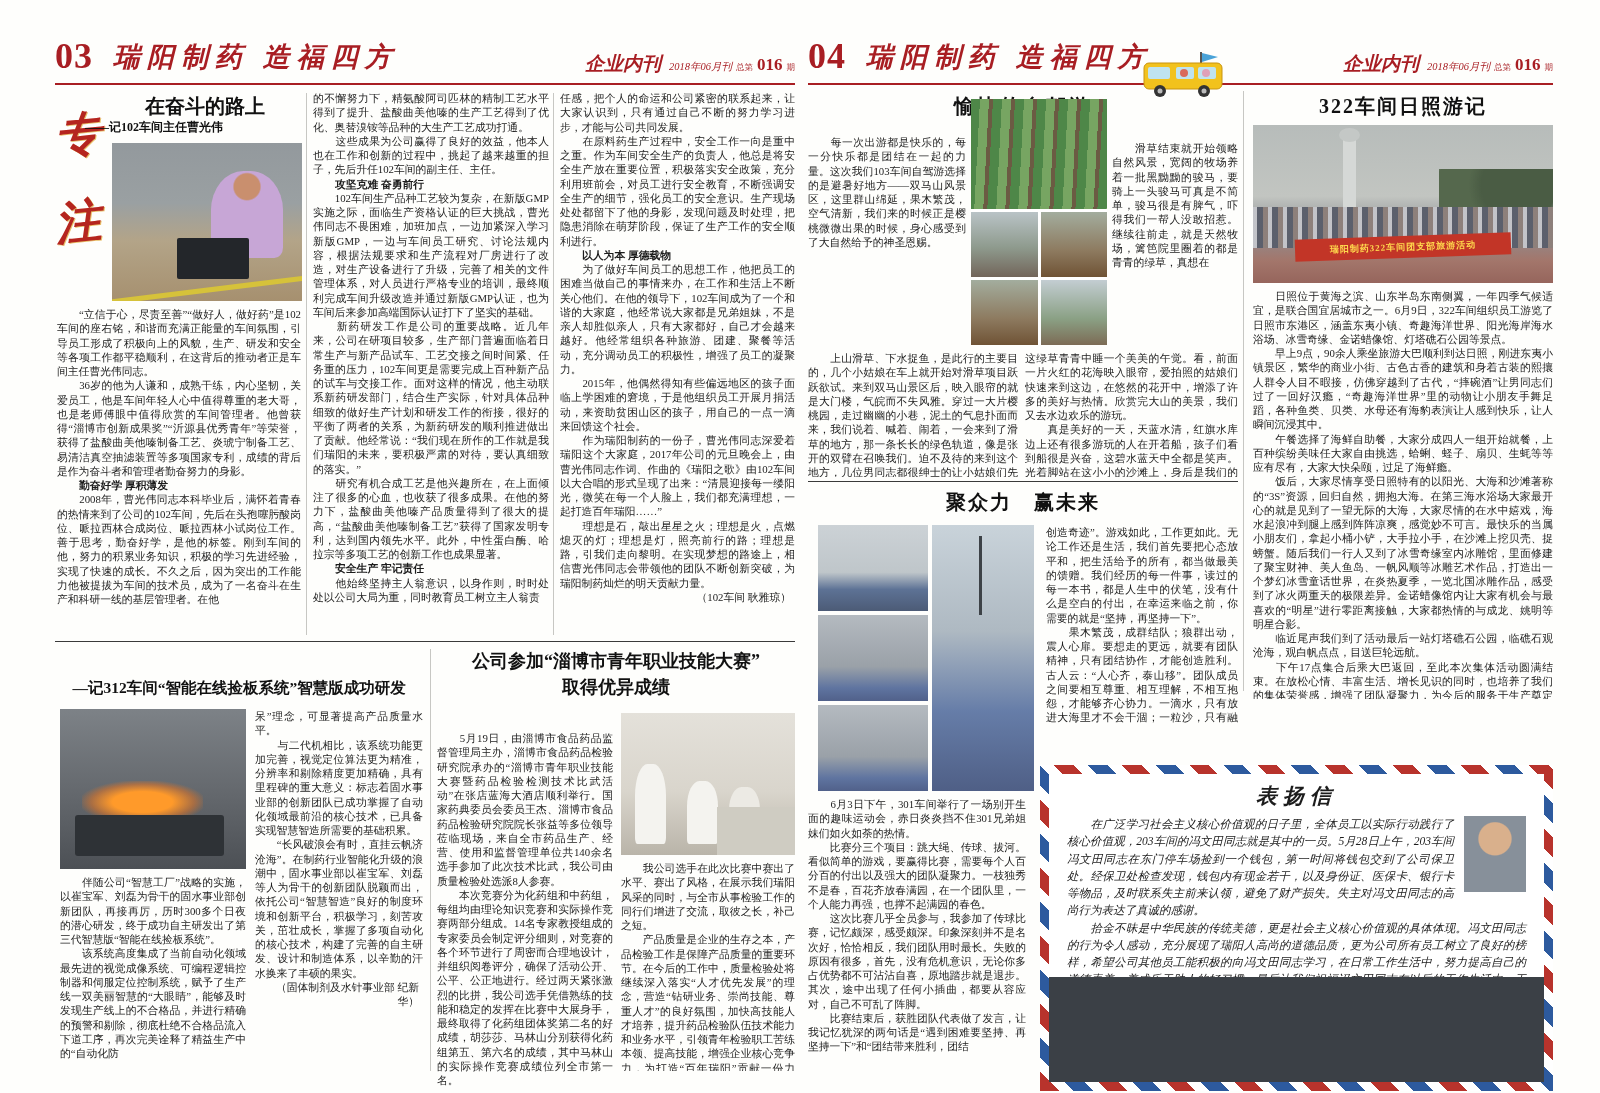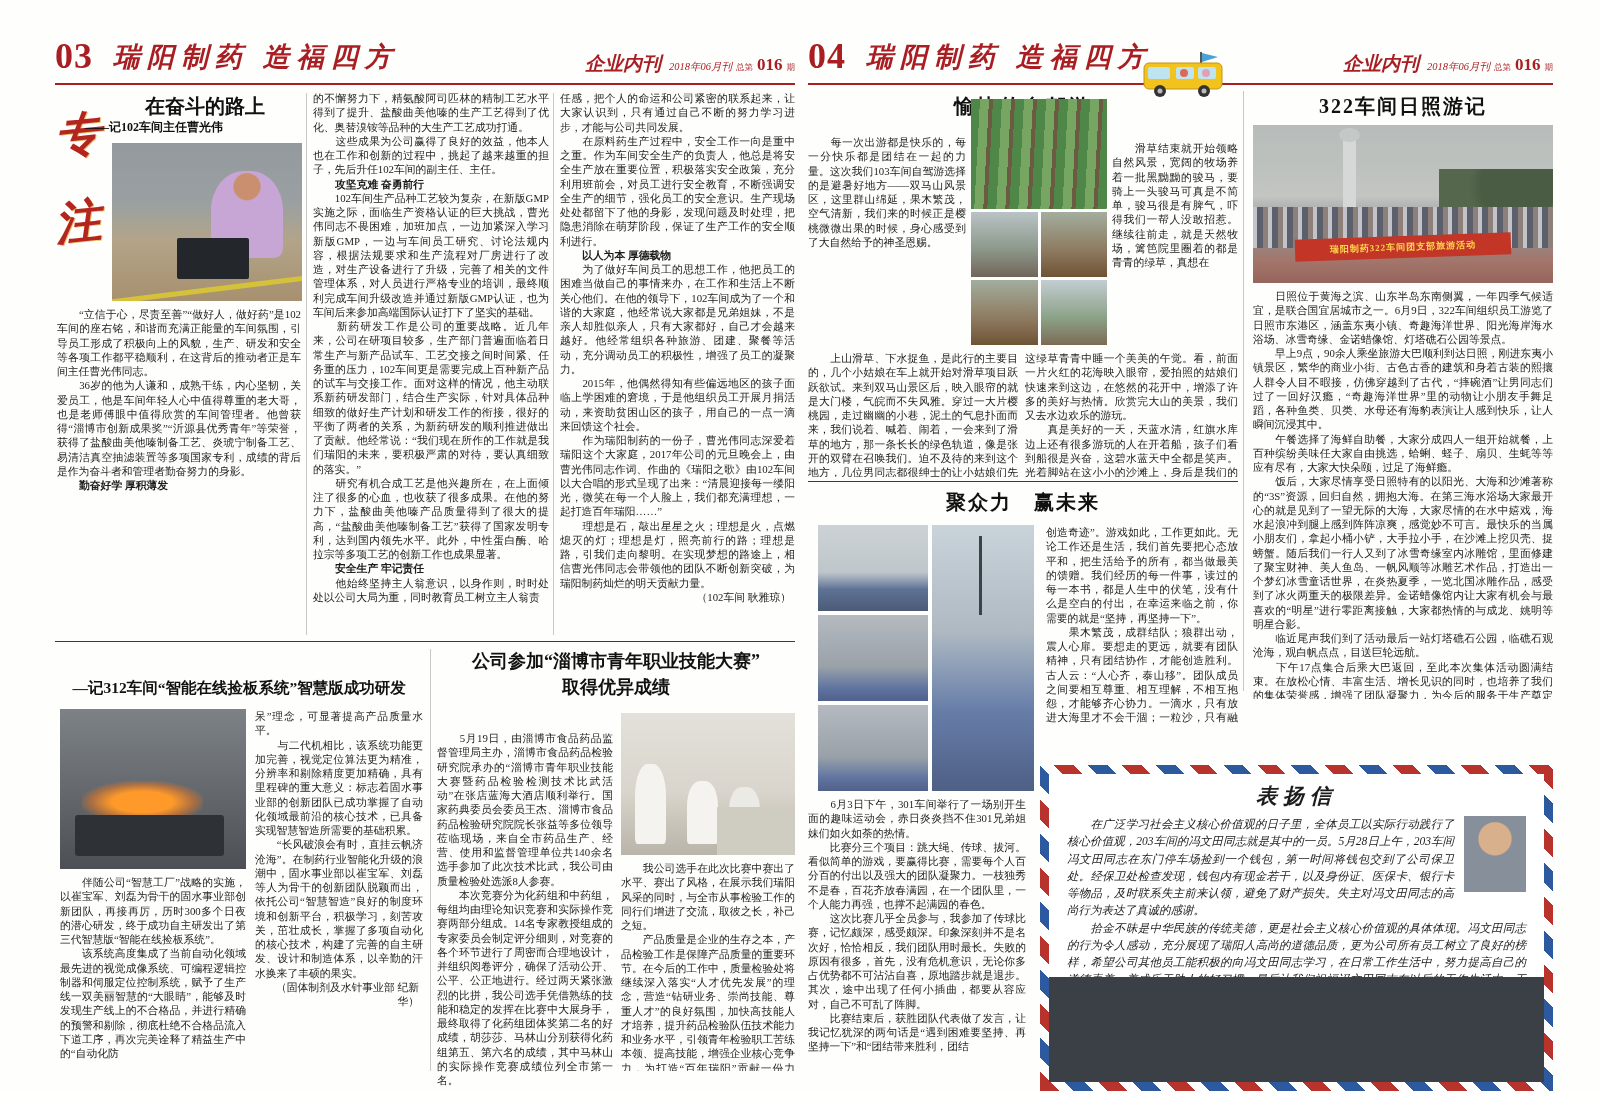--- a/index.html
+++ b/index.html
@@ -133,20 +133,21 @@
     <div class="subtitle" style="left:30px;top:86px;width:218px;font-size:12px;text-align:left;">——记102车间主任曹光伟</div>
     <div id="a1photo" class="ph" style="left:57px;top:110px;width:190px;height:158px;">
       <div class="person"></div>
       <div class="laptop"></div>
       <div class="tape"></div>
     </div>
     <div class="txt" id="a1c1" style="left:2px;top:274px;width:244px;height:330px;">
       <p>　　“立信于心，尽责至善”“做好人，做好药”是102车间的座右铭，和谐而充满正能量的车间氛围，引导员工形成了积极向上的风貌，生产、研发和安全等各项工作都平稳顺利，在这背后的推动者正是车间主任曹光伟同志。
 　　36岁的他为人谦和，成熟干练，内心坚韧，关爱员工，他是车间年轻人心中值得尊重的老大哥，也是老师傅眼中值得欣赏的车间管理者。他曾获得“淄博市创新成果奖”“沂源县优秀青年”等荣誉，获得了盐酸曲美他嗪制备工艺、炎琥宁制备工艺、易清洁真空抽滤装置等多项国家专利，成绩的背后是作为奋斗者和管理者勤奋努力的身影。</p>
       <p class="sub">勤奋好学 厚积薄发</p>
+      <p>　　2008年，曹光伟同志本科毕业后，满怀着青春的热情来到了公司的102车间，先后在头孢噻肟酸岗位、哌拉西林合成岗位、哌拉西林小试岗位工作。善于思考，勤奋好学，是他的标签。刚到车间的他，努力的积累业务知识，积极的学习先进经验，实现了快速的成长。不久之后，因为突出的工作能力他被提拔为车间的技术员，成为了一名奋斗在生产和科研一线的基层管理者。在他</p>
     </div>
     <div class="vsep" style="left:251px;top:60px;height:542px;"></div>
     <div class="txt" id="a1c2" style="left:258px;top:58px;width:236px;height:546px;">
       <p>的不懈努力下，精氨酸阿司匹林的精制工艺水平得到了提升、盐酸曲美他嗪的生产工艺得到了优化、奥替溴铵等品种的大生产工艺成功打通。
 　　这些成果为公司赢得了良好的效益，他本人也在工作和创新的过程中，挑起了越来越重的担子，先后升任102车间的副主任、主任。</p>
       <p class="sub">攻坚克难 奋勇前行</p>
       <p>　　102车间生产品种工艺较为复杂，在新版GMP实施之际，面临生产资格认证的巨大挑战，曹光伟同志不畏困难，加班加点，一边加紧深入学习新版GMP，一边与车间员工研究、讨论法规内容，根据法规要求和生产流程对厂房进行了改造，对生产设备进行了升级，完善了相关的文件管理体系，对人员进行严格专业的培训，最终顺利完成车间升级改造并通过新版GMP认证，也为车间后来参加高端国际认证打下了坚实的基础。
 　　新药研发工作是公司的重要战略。近几年来，公司在研项目较多，生产部门普遍面临着日常生产与新产品试车、工艺交接之间时间紧、任务重的压力，102车间更是需要完成上百种新产品的试车与交接工作。面对这样的情况，他主动联系新药研发部门，结合生产实际，针对具体品种细致的做好生产计划和研发工作的衔接，很好的平衡了两者的关系，为新药研发的顺利推进做出了贡献。他经常说：“我们现在所作的工作就是我们瑞阳的未来，要积极严肃的对待，要认真细致的落实。”
 　　研究有机合成工艺是他兴趣所在，在上面倾注了很多的心血，也收获了很多成果。在他的努力下，盐酸曲美他嗪产品质量得到了很大的提高，“盐酸曲美他嗪制备工艺”获得了国家发明专利，达到国内领先水平。此外，中性蛋白酶、哈拉宗等多项工艺的创新工作也成果显著。</p>
       <p class="sub">安全生产 牢记责任</p>

